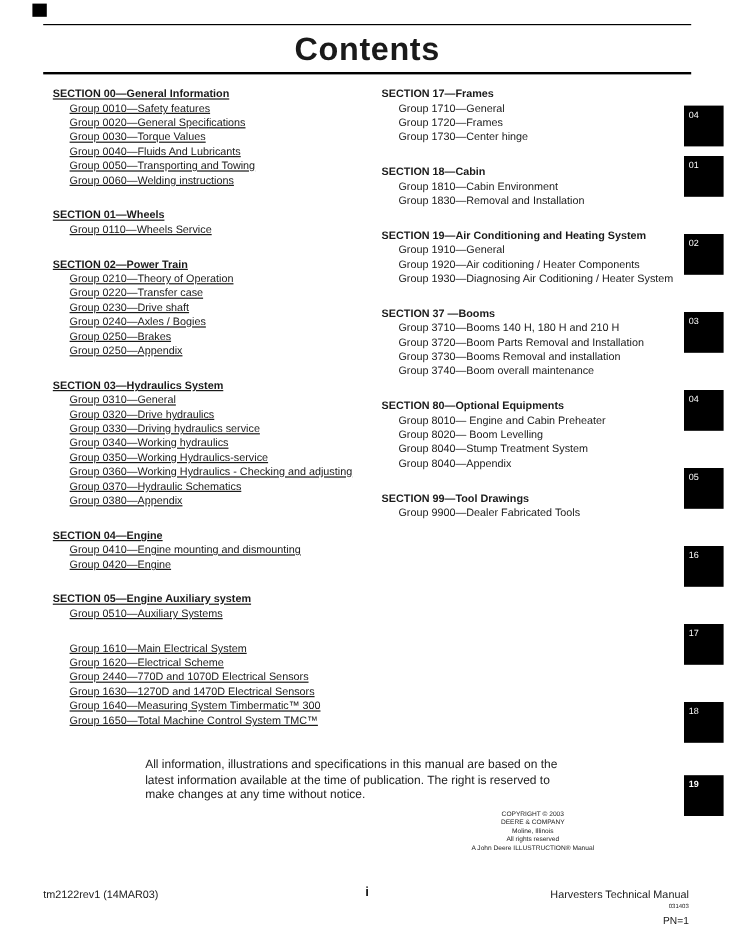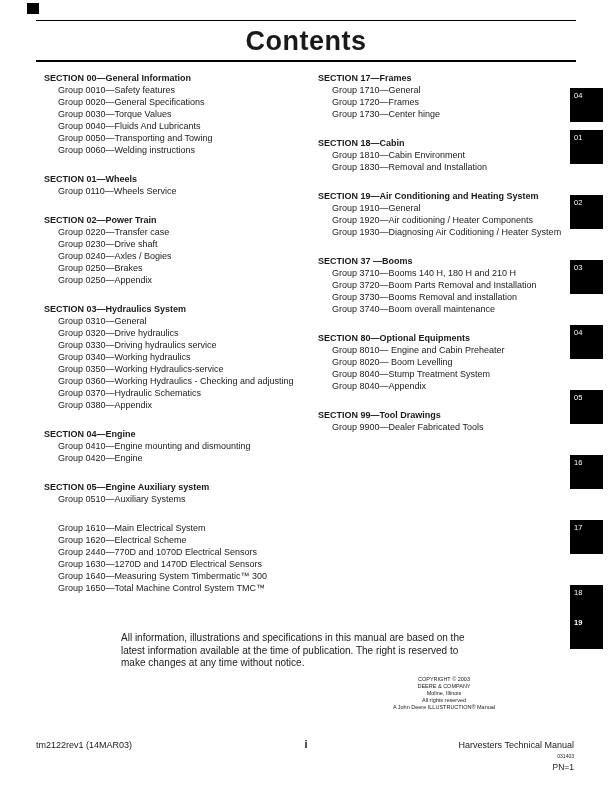--- a/index.html
+++ b/index.html
@@ -23,21 +23,21 @@
   .page-title {
     position:absolute; left:0; right:0; top:26px;
     text-align:center;
     font-size:27px; font-weight:bold; letter-spacing:0.5px;
   }
   .rule-bottom {
     position:absolute; left:36px; right:36px; top:60px;
     border-top:2px solid #000;
   }
   .toc-col { position:absolute; top:72px; font-size:9px; line-height:12px; }
-  .toc-col.left  { left:44px;  width:250px; --wrap:64px; }
+  .toc-col.left  { left:44px;  width:250px;text-decoration:underline; --wrap:64px; }
   .toc-col.right { left:318px; width:252px; --wrap:16px; }
   .toc-section { margin-bottom:17px; }
   .section-title { font-weight:bold; }
   .group {
     margin-left:14px;
     padding-left:var(--wrap);
     text-indent:calc(-1 * var(--wrap));
   }
   .notice {
     position:absolute; left:121px; top:632px; width:348px;
@@ -91,20 +91,21 @@
         <div class="group">Group 0040—Fluids And Lubricants</div>
         <div class="group">Group 0050—Transporting and Towing</div>
         <div class="group">Group 0060—Welding instructions</div>
       </div>
       <div class="toc-section">
         <div class="section-title">SECTION 01—Wheels</div>
         <div class="group">Group 0110—Wheels Service</div>
       </div>
       <div class="toc-section">
         <div class="section-title">SECTION 02—Power Train</div>
+        <div class="group">Group 0210—Theory of Operation</div>
         <div class="group">Group 0220—Transfer case</div>
         <div class="group">Group 0230—Drive shaft</div>
         <div class="group">Group 0240—Axles / Bogies</div>
         <div class="group">Group 0250—Brakes</div>
         <div class="group">Group 0250—Appendix</div>
       </div>
       <div class="toc-section">
         <div class="section-title">SECTION 03—Hydraulics System</div>
         <div class="group">Group 0310—General</div>
         <div class="group">Group 0320—Drive hydraulics</div>
@@ -190,16 +191,16 @@
   <div class="tabs" id="tab-strip">
       <div class="tab" style="top: 88px;">04</div>
       <div class="tab" style="top: 130px;">01</div>
       <div class="tab" style="top: 195px;">02</div>
       <div class="tab" style="top: 260px;">03</div>
       <div class="tab" style="top: 325px;">04</div>
       <div class="tab" style="top: 390px;">05</div>
       <div class="tab" style="top: 455px;">16</div>
       <div class="tab" style="top: 520px;">17</div>
       <div class="tab" style="top: 585px;">18</div>
-      <div class="tab" style="top: 615px; font-weight: bold;">19</div>
+      <div class="tab" style="top: 646px; font-weight: bold;">19</div>
     </div>
 
 </div>
 
 </body></html>

